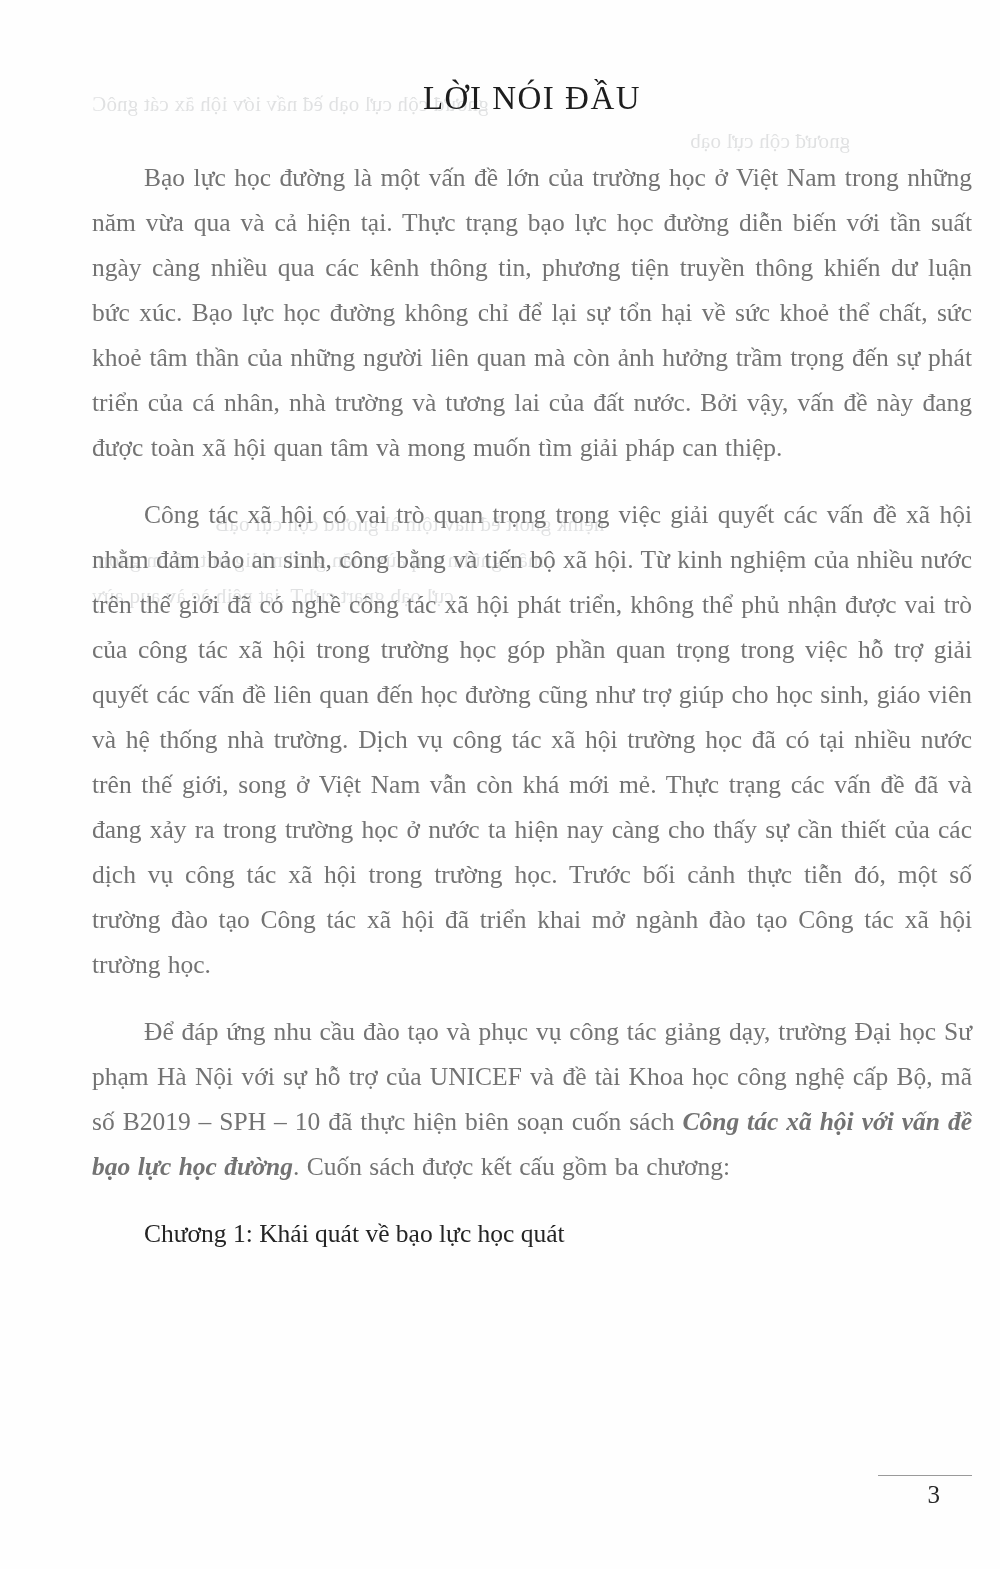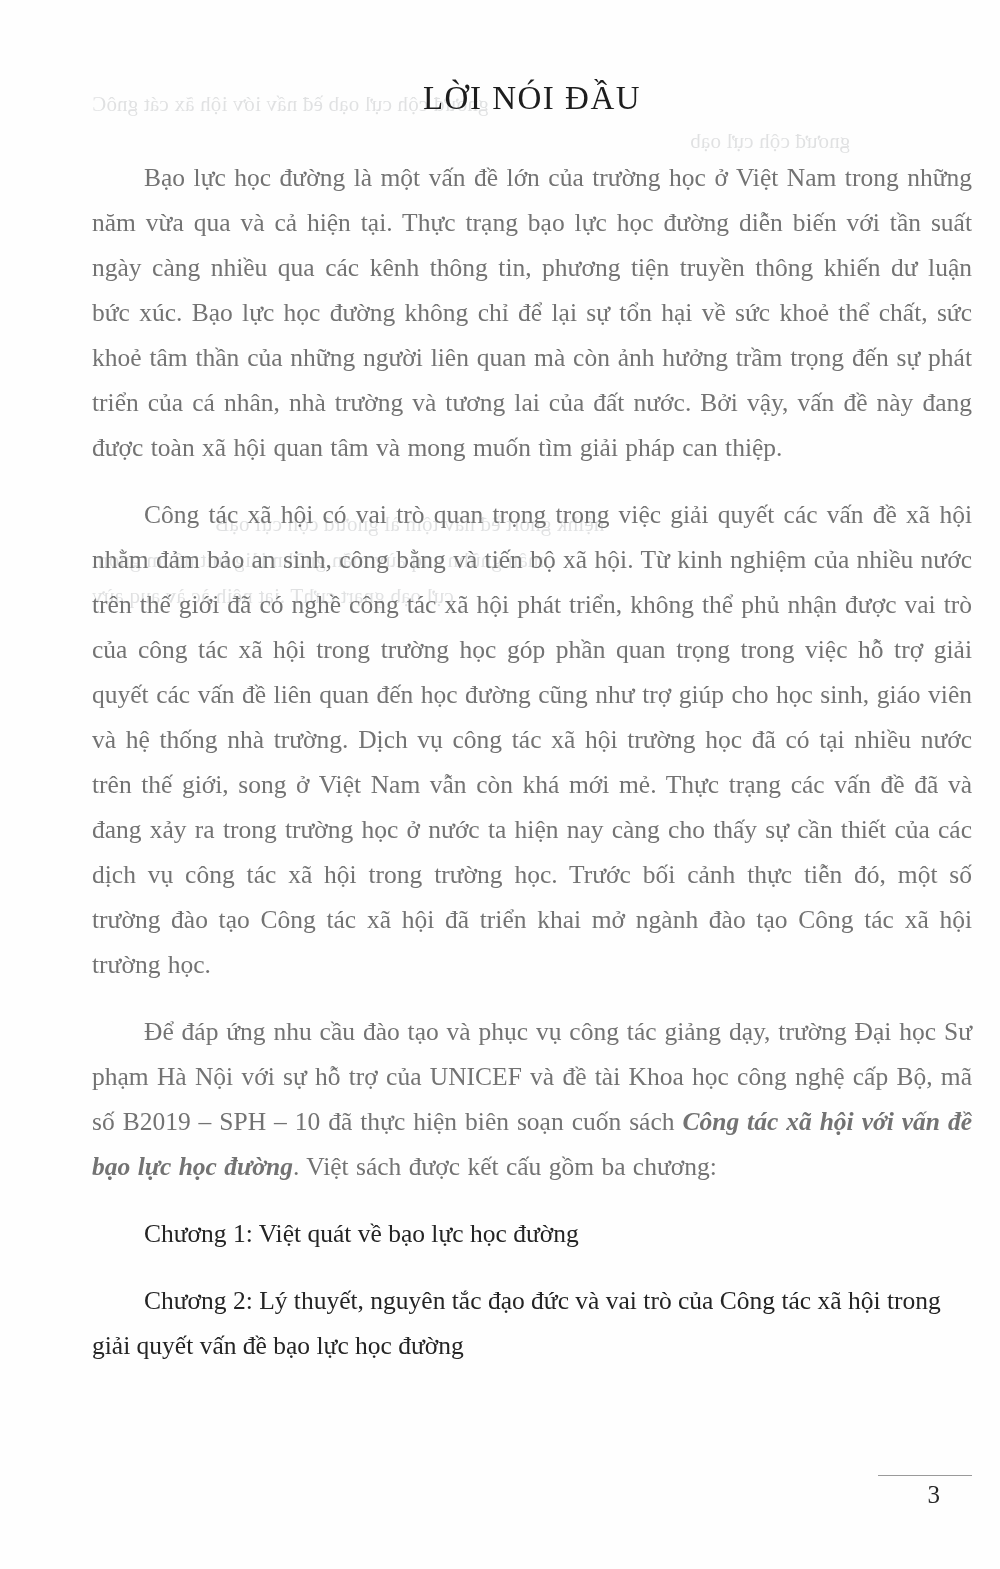--- a/index.html
+++ b/index.html
@@ -113,25 +113,24 @@
   <div class="bleed bleed-5">cựl oạb gnạrt cựhT .iạt nệih àc àv auq aừv</div>
 
   <div class="content">
 
     <h1 class="title">LỜI NÓI ĐẦU</h1>
 
     <p class="para first">Bạo lực học đường là một vấn đề lớn của trường học ở Việt Nam trong những năm vừa qua và cả hiện tại. Thực trạng bạo lực học đường diễn biến với tần suất ngày càng nhiều qua các kênh thông tin, phương tiện truyền thông khiến dư luận bức xúc. Bạo lực học đường không chỉ để lại sự tổn hại về sức khoẻ thể chất, sức khoẻ tâm thần của những người liên quan mà còn ảnh hưởng trầm trọng đến sự phát triển của cá nhân, nhà trường và tương lai của đất nước. Bởi vậy, vấn đề này đang được toàn xã hội quan tâm và mong muốn tìm giải pháp can thiệp.</p>
 
     <p class="para">Công tác xã hội có vai trò quan trọng trong việc giải quyết các vấn đề xã hội nhằm đảm bảo an sinh, công bằng và tiến bộ xã hội. Từ kinh nghiệm của nhiều nước trên thế giới đã có nghề công tác xã hội phát triển, không thể phủ nhận được vai trò của công tác xã hội trong trường học góp phần quan trọng trong việc hỗ trợ giải quyết các vấn đề liên quan đến học đường cũng như trợ giúp cho học sinh, giáo viên và hệ thống nhà trường. Dịch vụ công tác xã hội trường học đã có tại nhiều nước trên thế giới, song ở Việt Nam vẫn còn khá mới mẻ. Thực trạng các vấn đề đã và đang xảy ra trong trường học ở nước ta hiện nay càng cho thấy sự cần thiết của các dịch vụ công tác xã hội trong trường học. Trước bối cảnh thực tiễn đó, một số trường đào tạo Công tác xã hội đã triển khai mở ngành đào tạo Công tác xã hội trường học.</p>
 
-    <p class="para"><span>Để đáp ứng nhu cầu đào tạo và phục vụ công tác giảng dạy, trường Đại học Sư phạm Hà Nội với sự hỗ trợ của UNICEF và đề tài Khoa học công nghệ cấp Bộ, mã số B2019 – SPH – 10 đã thực hiện biên soạn cuốn sách </span><span class="bold-ital">Công tác xã hội với vấn đề bạo lực học đường</span><span>. Việt sách được kết cấu gồm ba chương:</span></p>
+    <p class="para"><span>Để đáp ứng nhu cầu đào tạo và phục vụ công tác giảng dạy, trường Đại học Sư phạm Hà Nội với sự hỗ trợ của UNICEF và đề tài Khoa học công nghệ cấp Bộ, mã số B2019 – SPH – 10 đã thực hiện biên soạn cuốn sách </span><span class="bold-ital">Công tác xã hội với vấn đề bạo lực học đường</span><span>. Cuốn sách được kết cấu gồm ba chương:</span></p>
 
-    <p class="chapter"><span class="ital">Chương 1:</span><span> Việt quát về bạo lực học đường</span></p>
+    <p class="chapter"><span class="ital">Chương 1:</span><span> Khái quát về bạo lực học quát</span></p>
 
-    <p class="chapter"><span class="ital">Chương 2:</span><span> Lý thuyết, nguyên tắc đạo đức và vai trò của Công tác xã hội trong giải quyết vấn đề bạo lực học đường</span></p>
 
   </div>
 
   <div class="footer">
     <div class="footer-rule"></div>
     <div class="page-number">3</div>
   </div>
 
 </div>
 

